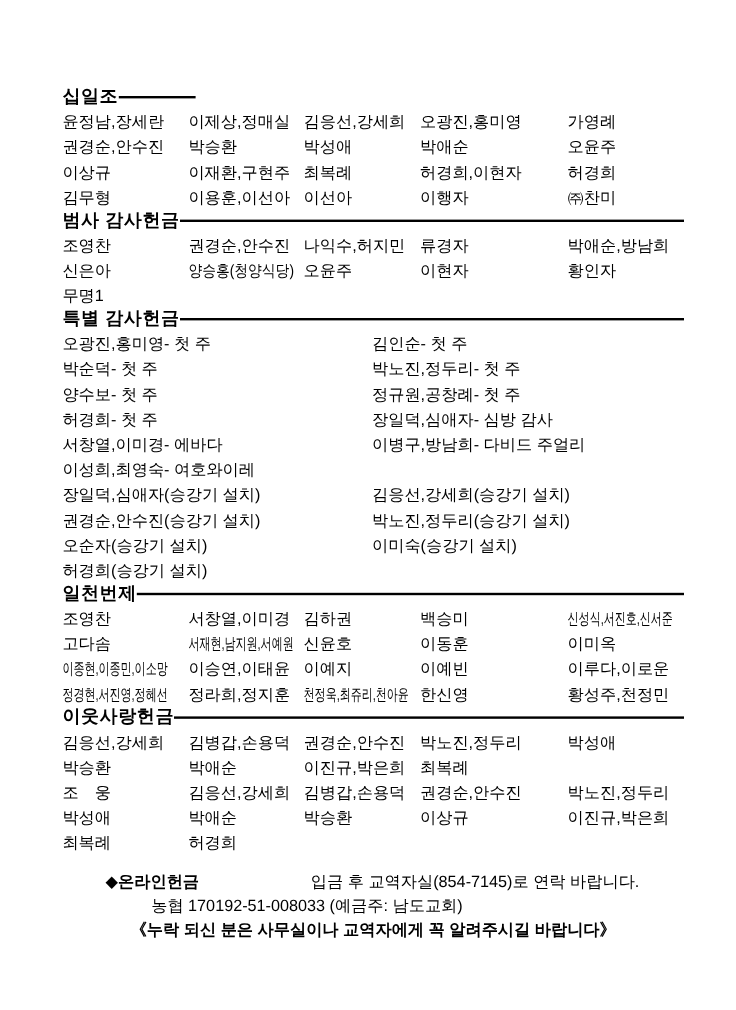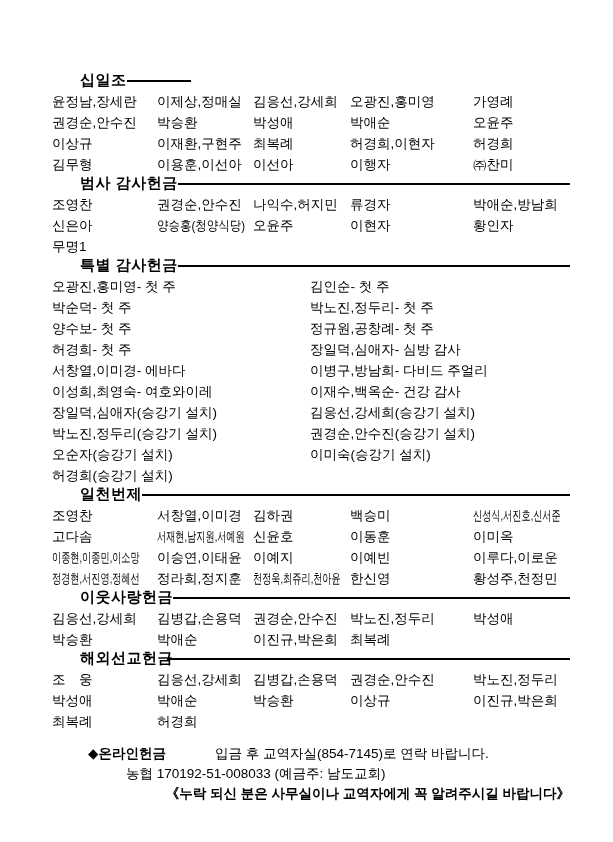--- a/index.html
+++ b/index.html
@@ -4,38 +4,38 @@
 <style>
   html,body{margin:0;padding:0;}
   body{
     width:613px;height:842px;background:#ffffff;color:#000000;
     font-family:"Liberation Sans","DejaVu Sans",sans-serif;
     overflow:hidden;
   }
   .page{box-sizing:border-box;width:613px;height:842px;padding:72px 43px 0 52px;}
   
   .sec{margin-bottom:0;}
-  .sec-head{display:flex;align-items:center;height:17px;margin-bottom:2px;margin-left:28px;}
+  .sec-head{display:flex;align-items:center;height:17px;margin-bottom:2px;}
   .sec-title{font-weight:bold;font-size:15px;white-space:nowrap;letter-spacing:0.5px;}
   .sec-rule{border-top:2px solid #000;flex:1 1 auto;height:0;}
   .sec-rule.short{flex:0 0 64px;}
   .sec-rule.full-tight{margin-left:-6px;}
   .grid5{display:grid;grid-template-columns:105px 96px 97px 123px 1fr;text-decoration:underline;}
   .grid2{display:grid;grid-template-columns:258px 1fr;}
   .cell{height:21px;line-height:21px;font-size:13.5px;white-space:nowrap;overflow:visible;}
   .cell > span{display:inline-block;white-space:nowrap;}
   .cell > span.cond{transform:scaleX(0.68);transform-origin:0 50%;}
   .cell > span.cond8{transform:scaleX(0.85);transform-origin:0 50%;}
   
   .footer{margin-top:12px;font-size:13.5px;}
-  .f-row1{display:flex;height:20px;line-height:20px;}
+  .f-row1{display:flex;height:20px;line-height:20px;gap:44px;}
   .f-label{font-weight:bold;margin-left:36px;width:127px;white-space:nowrap;}
   .f-instr{white-space:nowrap;}
   .f-row2{margin-left:74px;height:20px;line-height:20px;white-space:nowrap;}
-  .f-row3{text-align:right;font-weight:bold;height:20px;line-height:20px;white-space:nowrap;}
+  .f-row3{text-align:center;font-weight:bold;height:20px;line-height:20px;white-space:nowrap;}
 </style>
 </head>
 <body>
 
 <main class="page">
   <div id="sections">
       <section class="sec">
         <div class="sec-head">
           <span class="sec-title">십일조</span>
           <span class="sec-rule short"></span>
@@ -96,29 +96,28 @@
           <div class="cell"><span>김인순- 첫 주</span></div>
           <div class="cell"><span>박순덕- 첫 주</span></div>
           <div class="cell"><span>박노진,정두리- 첫 주</span></div>
           <div class="cell"><span>양수보- 첫 주</span></div>
           <div class="cell"><span>정규원,공창례- 첫 주</span></div>
           <div class="cell"><span>허경희- 첫 주</span></div>
           <div class="cell"><span>장일덕,심애자- 심방 감사</span></div>
           <div class="cell"><span>서창열,이미경- 에바다</span></div>
           <div class="cell"><span>이병구,방남희- 다비드 주얼리</span></div>
           <div class="cell"><span>이성희,최영숙- 여호와이레</span></div>
-          <div class="cell"><span>이재수,백옥순- 건강 감사</span></div>
         </div>
       </section>
       <section class="sec">
         <div class="grid2">
           <div class="cell"><span>장일덕,심애자(승강기 설치)</span></div>
           <div class="cell"><span>김응선,강세희(승강기 설치)</span></div>
+          <div class="cell"><span>권경순,안수진(승강기 설치)</span></div>
           <div class="cell"><span>박노진,정두리(승강기 설치)</span></div>
-          <div class="cell"><span>권경순,안수진(승강기 설치)</span></div>
           <div class="cell"><span>오순자(승강기 설치)</span></div>
           <div class="cell"><span>이미숙(승강기 설치)</span></div>
           <div class="cell"><span>허경희(승강기 설치)</span></div>
         </div>
       </section>
       <section class="sec">
         <div class="sec-head">
           <span class="sec-title">일천번제</span>
           <span class="sec-rule full"></span>
         </div>
@@ -157,24 +156,20 @@
           <div class="cell"><span>박노진,정두리</span></div>
           <div class="cell"><span>박성애</span></div>
           <div class="cell"><span>박승환</span></div>
           <div class="cell"><span>박애순</span></div>
           <div class="cell"><span>이진규,박은희</span></div>
           <div class="cell"><span>최복례</span></div>
           <div class="cell"></div>
         </div>
       </section>
       <section class="sec">
-        <div class="sec-head">
-          <span class="sec-title">해외선교헌금</span>
-          <span class="sec-rule full-tight"></span>
-        </div>
         <div class="grid5">
           <div class="cell"><span>조　웅</span></div>
           <div class="cell"><span>김응선,강세희</span></div>
           <div class="cell"><span>김병갑,손용덕</span></div>
           <div class="cell"><span>권경순,안수진</span></div>
           <div class="cell"><span>박노진,정두리</span></div>
           <div class="cell"><span>박성애</span></div>
           <div class="cell"><span>박애순</span></div>
           <div class="cell"><span>박승환</span></div>
           <div class="cell"><span>이상규</span></div>

